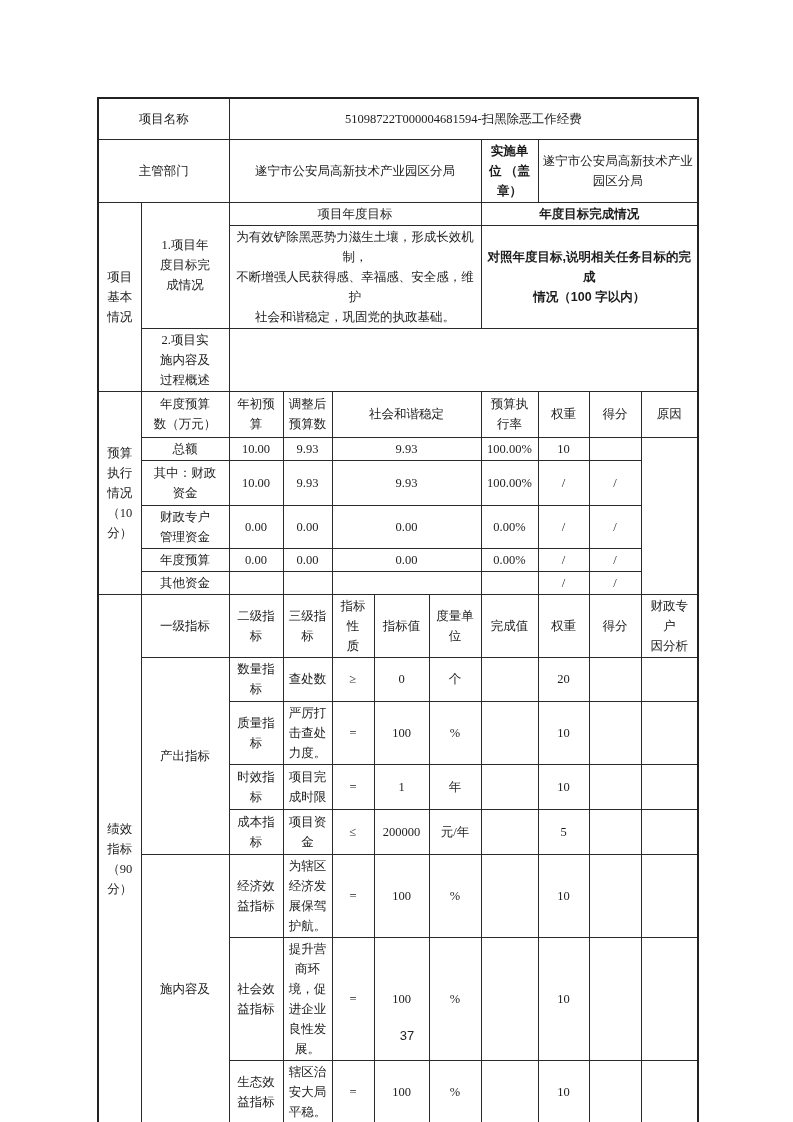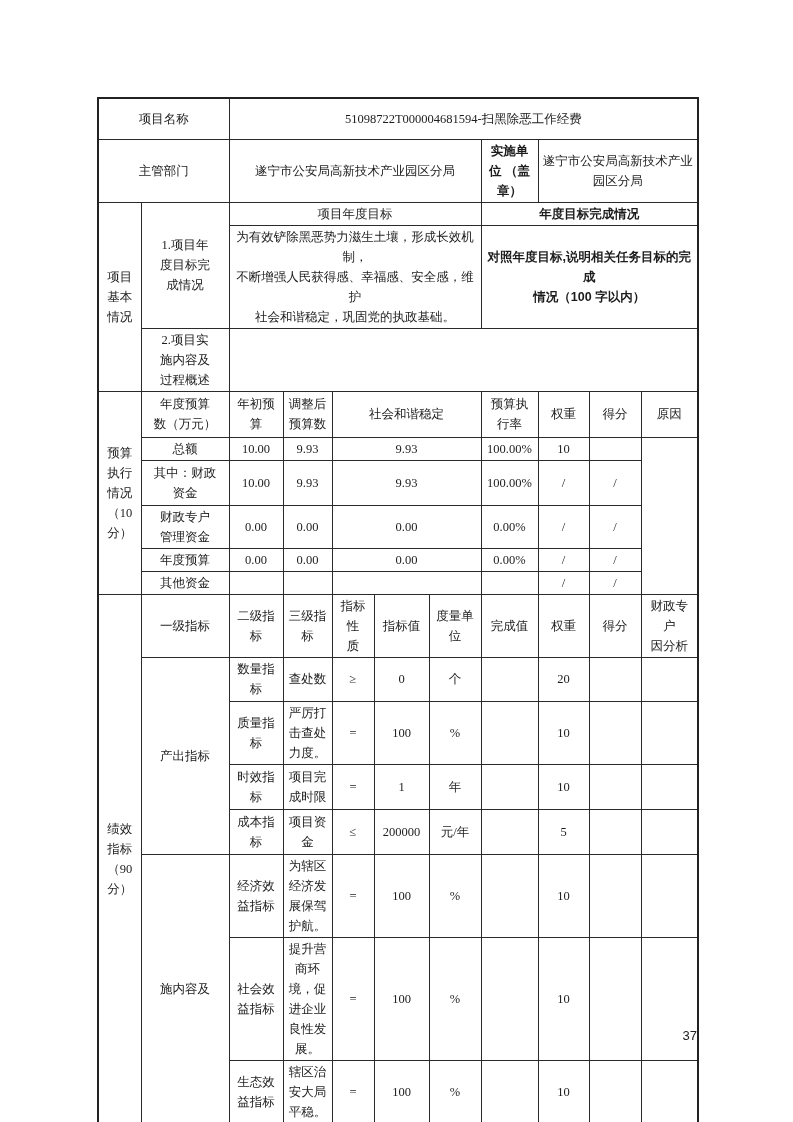--- a/index.html
+++ b/index.html
@@ -18,22 +18,22 @@
     text-align:center; vertical-align:middle;
     font-size:12.5px; line-height:20px;
     padding:1px 4px;
     white-space:pre-line; word-break:break-all; overflow:hidden;
   }
   td.l { text-align:left; }
   td.sans, .sans { font-family:"Liberation Sans","DejaVu Sans",sans-serif; font-weight:600; }
   td.goal { font-size:12px;margin-left:36px; }
   td.comp { font-size:11px; line-height:19px; }
   .pagenum {
-    position:absolute; left:97px; top:1028px; width:600px; text-align:right;
-    font-family:"Liberation Sans","DejaVu Sans",sans-serif; font-size:13px; color:#222;
+    position:absolute; left:97px; top:1028px; width:600px; text-align:center;
+    font-family:"Liberation Sans","DejaVu Sans",sans-serif; font-size:13px; color:#222;padding-left:10px;
   }
 </style>
 </head>
 <body>
 
 <div class="page">
 
   <table class="doc">
     <colgroup>
       <col style="width:43px">

